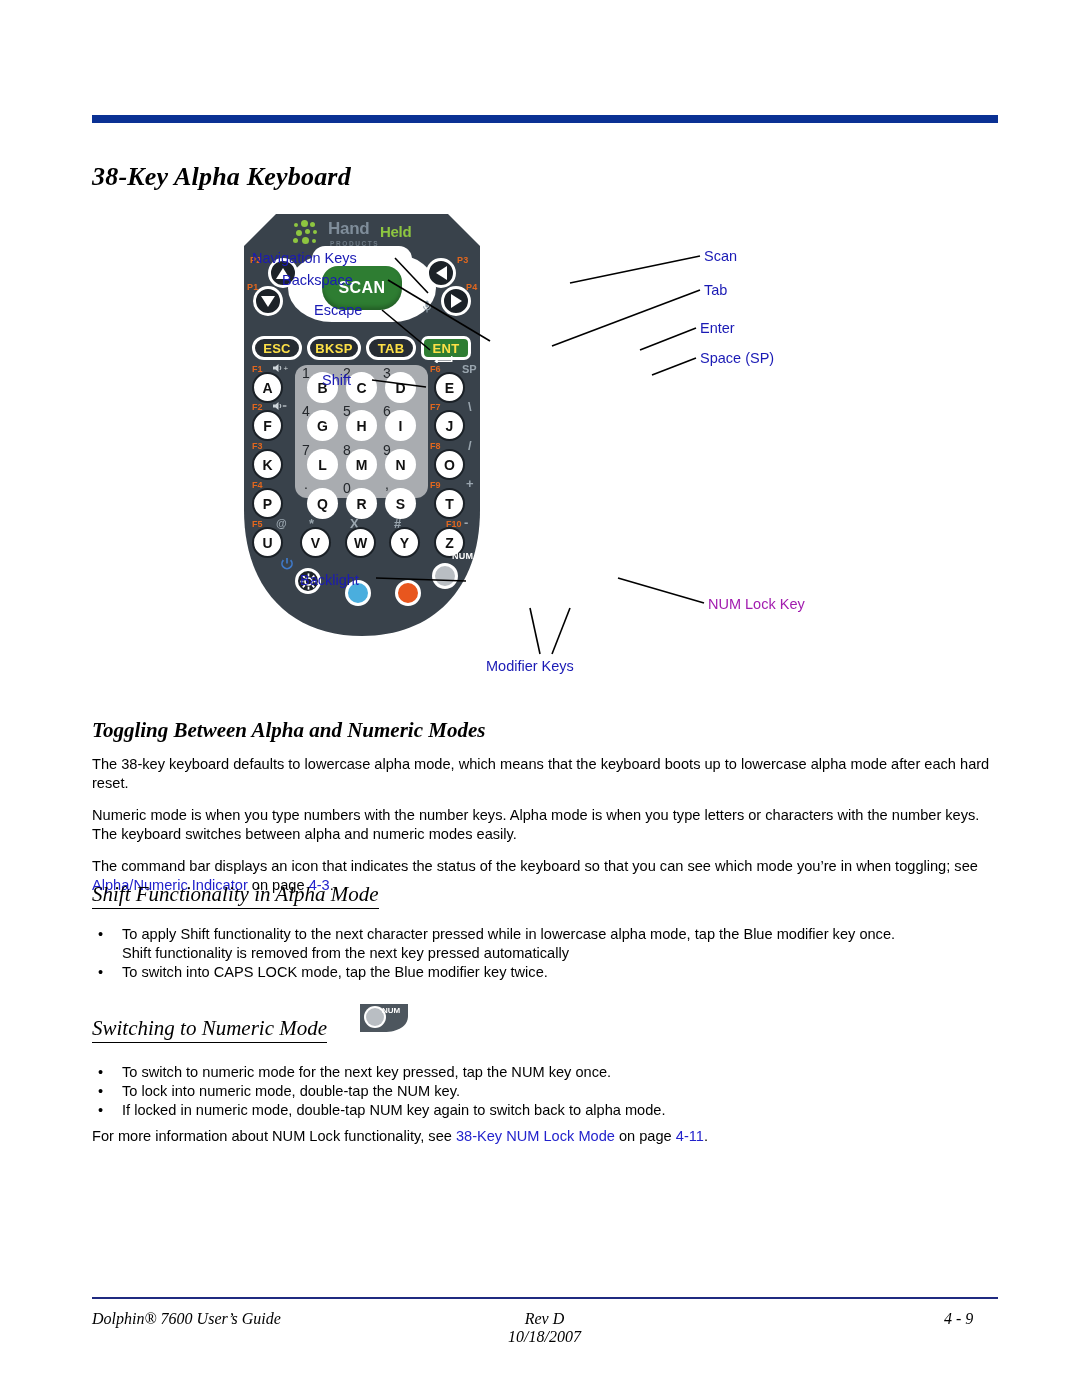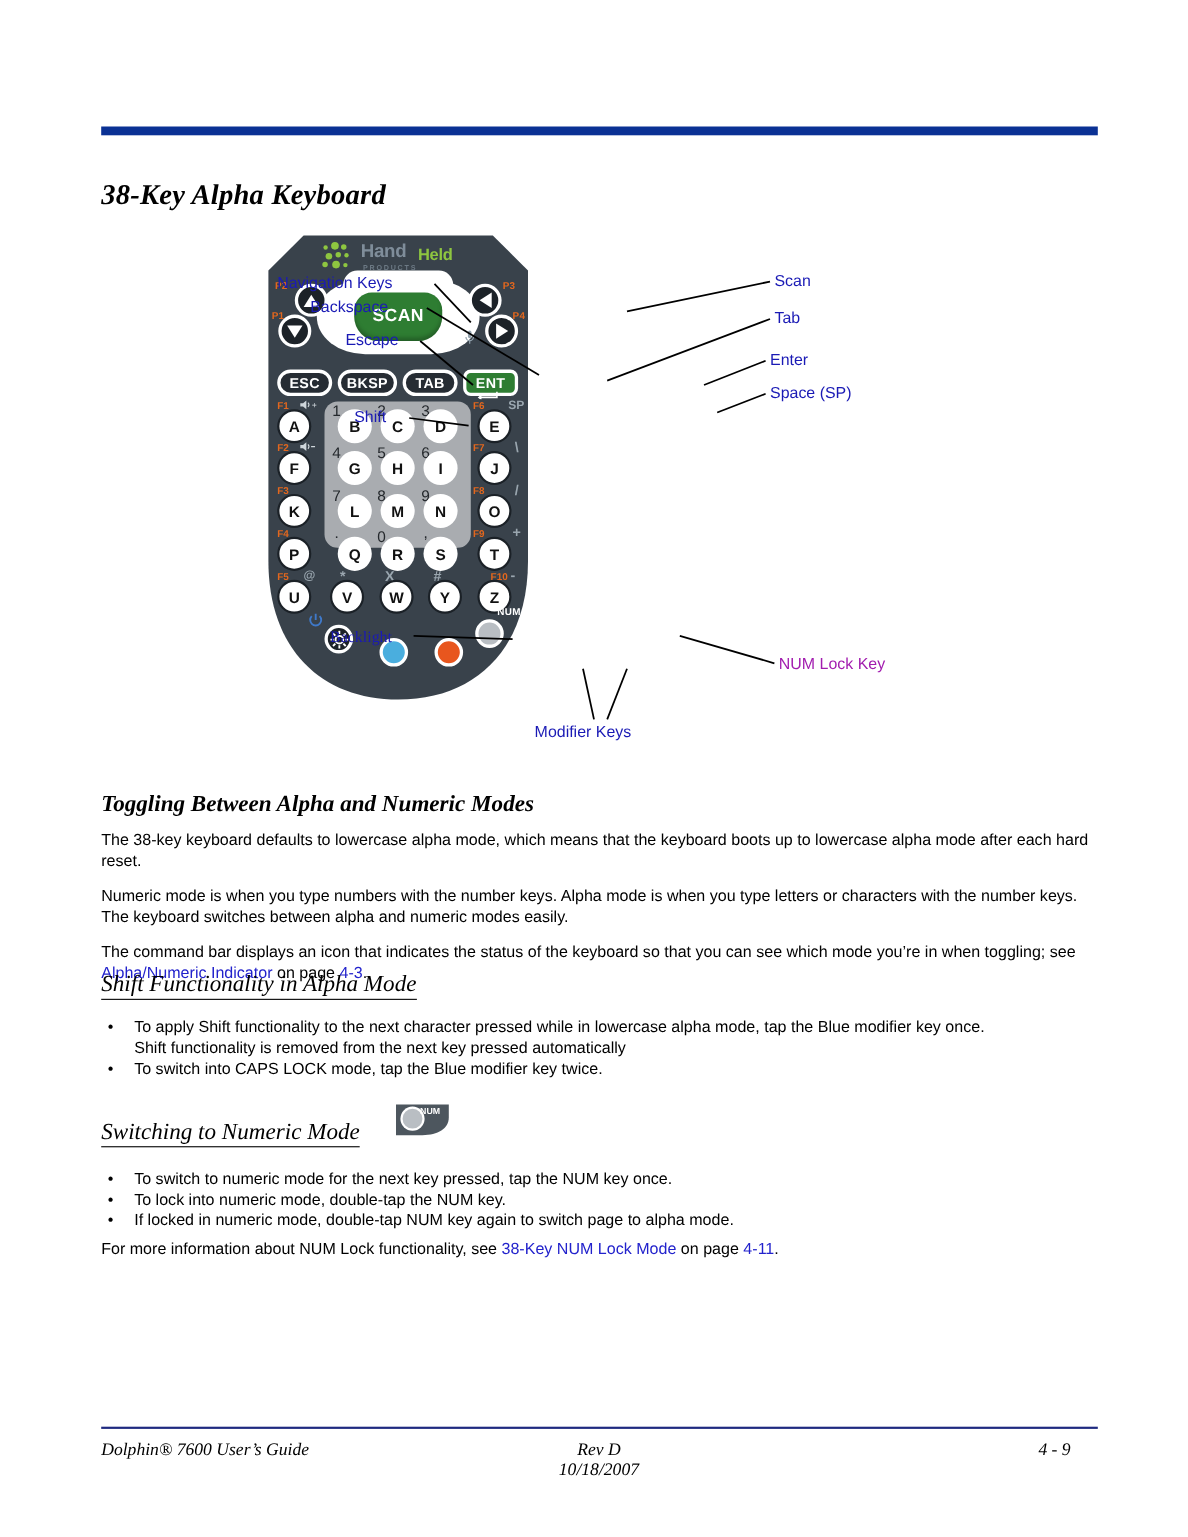--- a/index.html
+++ b/index.html
@@ -222,21 +222,21 @@
   }
 
   
   .fkey {
     position: absolute;
     height: 24px;
     border-radius: 12px;
     border: 3px solid #ffffff;
     box-sizing: border-box;
     background: #262c33;
-    color: #ffffff;
+    color: #fde047;
     font-size: 13px;
     font-weight: bold;
     letter-spacing: .3px;
     display: flex; align-items: center; justify-content: center;
   }
   .fkey.ent {
     background: #2e7d32;
     border-radius: 7px;
   }
   .ent-inner { position: relative; display:inline-block; }
@@ -526,21 +526,21 @@
     </div>
     <div class="rkey blue" style="left:105px; top:370px;"></div>
     <div class="rkey orange" style="left:155px; top:370px;"></div>
     <div class="rkey gray" style="left:192px; top:353px;"></div>
     <div class="numkey-lbl" style="left:212px; top:341px;">NUM</div>
 
     <div class="callout" style="left:12px;  top:40px;">Navigation Keys</div>
     <div class="callout" style="left:42px;  top:62px;">Backspace</div>
     <div class="callout" style="left:74px;  top:92px;">Escape</div>
     <div class="callout" style="left:82px;  top:162px;">Shift</div>
-    <div class="callout" style="left:60px;  top:362px;font-family:Liberation Serif, serif;">Backlight</div>
+    <div class="callout" style="left:60px;  top:362px;">Backlight</div>
 
     <div class="callout r" style="left:464px; top:38px;">Scan</div>
     <div class="callout r" style="left:464px; top:72px;">Tab</div>
     <div class="callout r" style="left:460px; top:110px;">Enter</div>
     <div class="callout r" style="left:460px; top:140px;">Space (SP)</div>
 
     <div class="callout black" style="left:468px; top:386px;">NUM Lock Key</div>
     <div class="callout" style="left:246px; top:448px;">Modifier Keys</div>
 
     <svg style="position:absolute; left:0; top:0; width:600px; height:480px; pointer-events:none;">
@@ -612,21 +612,21 @@
   <div class="bullet-row" style="top:1063px;">
     <span class="bdot">•</span>
     <span class="btext">To switch to numeric mode for the next key pressed, tap the NUM key once.</span>
   </div>
   <div class="bullet-row" style="top:1082px;">
     <span class="bdot">•</span>
     <span class="btext">To lock into numeric mode, double-tap the NUM key.</span>
   </div>
   <div class="bullet-row" style="top:1101px;">
     <span class="bdot">•</span>
-    <span class="btext">If locked in numeric mode, double-tap NUM key again to switch page to alpha mode.</span>
+    <span class="btext">If locked in numeric mode, double-tap NUM key again to switch back to alpha mode.</span>
   </div>
 
   <div class="para" style="top:1127px;">
     <span>For more information about NUM Lock functionality, see </span><span class="xref">38-Key NUM Lock Mode</span><span> on page </span><span class="xref">4-11</span><span>.</span>
   </div>
 
   <div class="footer-rule"></div>
   <div class="footer-text" id="footer-left">Dolphin® 7600 User’s Guide</div>
   <div class="footer-text" id="footer-center">
     <span class="fc1">Rev D</span>

